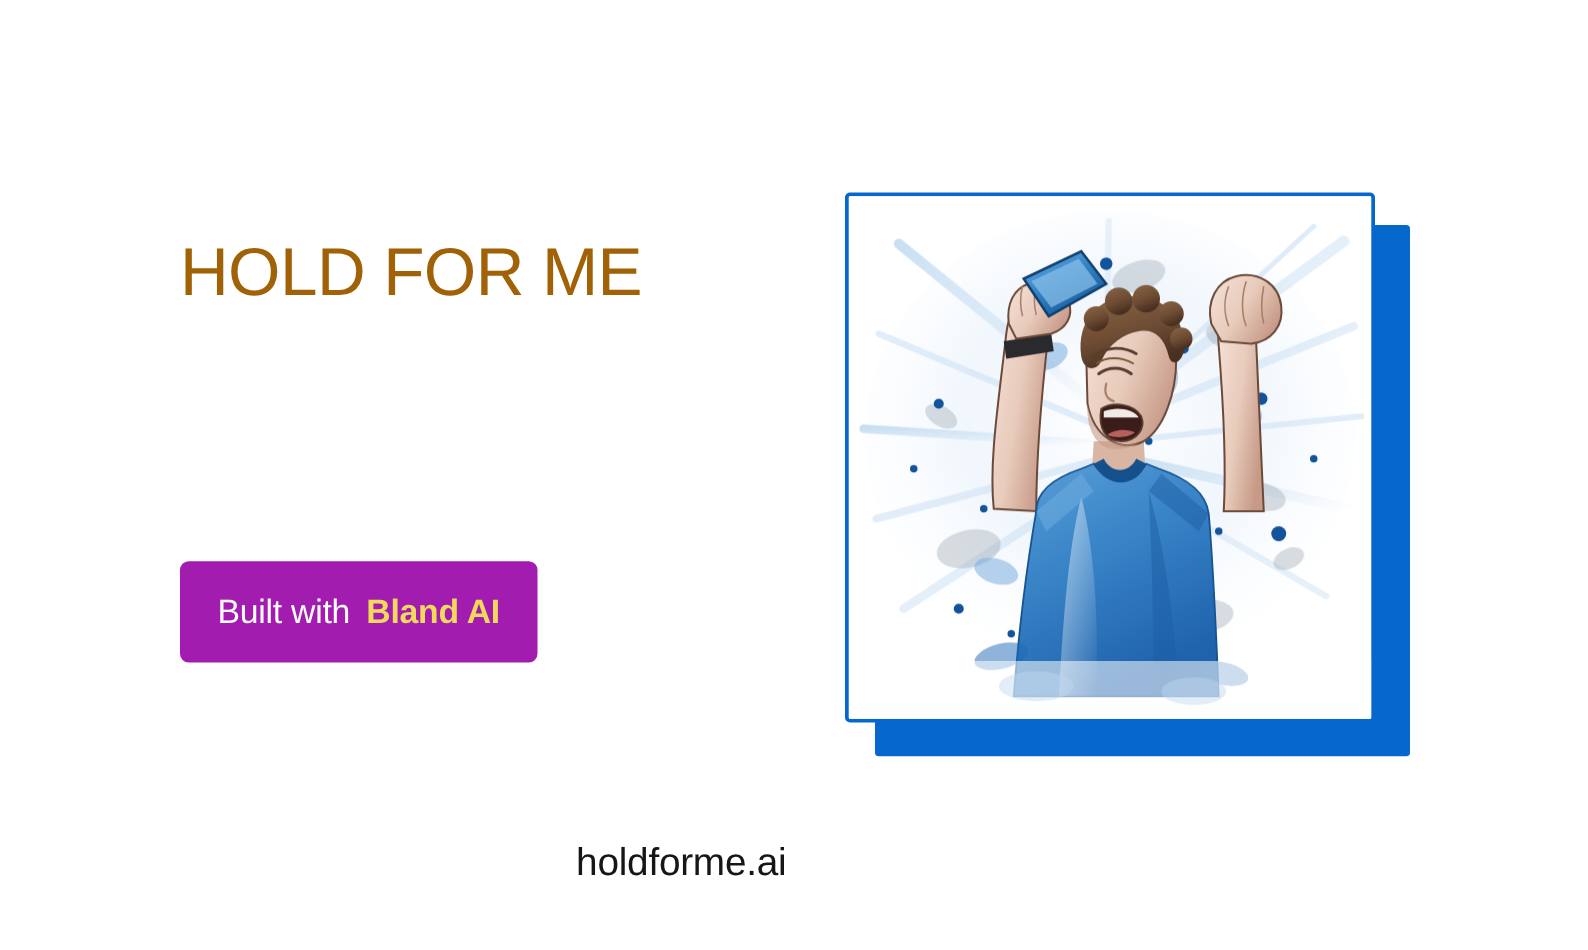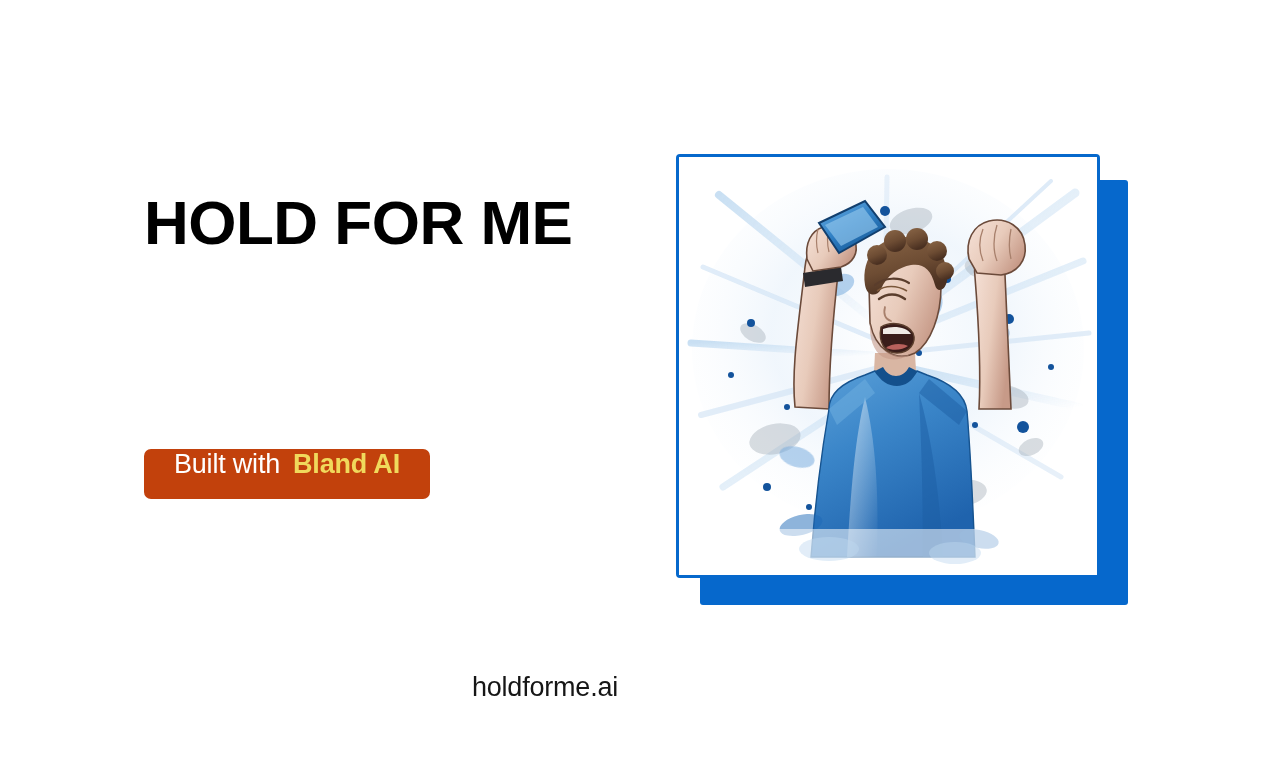--- a/index.html
+++ b/index.html
@@ -24,24 +24,24 @@
 
   
   .left-col {
     position: absolute;
     left: 144px;
     top: 190px;
     width: 480px;
   }
 
   .headline {
-    font-size: 62px;
-    font-weight: 700;
+    font-size: 54px;
+    font-weight: 400;
     letter-spacing: -0.5px;
-    color: #000000;
+    color: #a16207;
     line-height: 1.05;
     margin: 0;
     white-space: nowrap;
   }
 
   .subtitle {
     margin: 0;
     padding-top: 26px;
     font-size: 31px;
     font-weight: 400;
@@ -50,26 +50,26 @@
     letter-spacing: -0.2px;
   }
   .subtitle .em {
     font-style: italic;
   }
 
   .cta-button {
     position: absolute;
     left: 0;
     top: 259px;
-    height: 50px;
+    height: 81px;
     box-sizing: border-box;
     display: inline-flex;
-    align-items: flex-start;
+    align-items: center;
     padding: 0 30px;
-    background: #c2410c;
+    background: #a21caf;
     border: none;
     border-radius: 7px;
     cursor: pointer;
     font-family: "Liberation Sans", sans-serif;
     white-space: nowrap;
   }
   .cta-button .cta-pre {
     font-size: 27px;
     font-weight: 400;
     color: #ffffff;
@@ -124,21 +124,21 @@
     height: 100%;
   }
 
   
   .footer {
     position: absolute;
     left: 0;
     top: 672px;
     width: 1090px;
     text-align: center;
-    font-size: 27px;
+    font-size: 31px;
     font-weight: 400;
     color: #161616;
     letter-spacing: -0.2px;
   }
 </style>
 </head>
 <body>
 
 <div class="stage">
 

